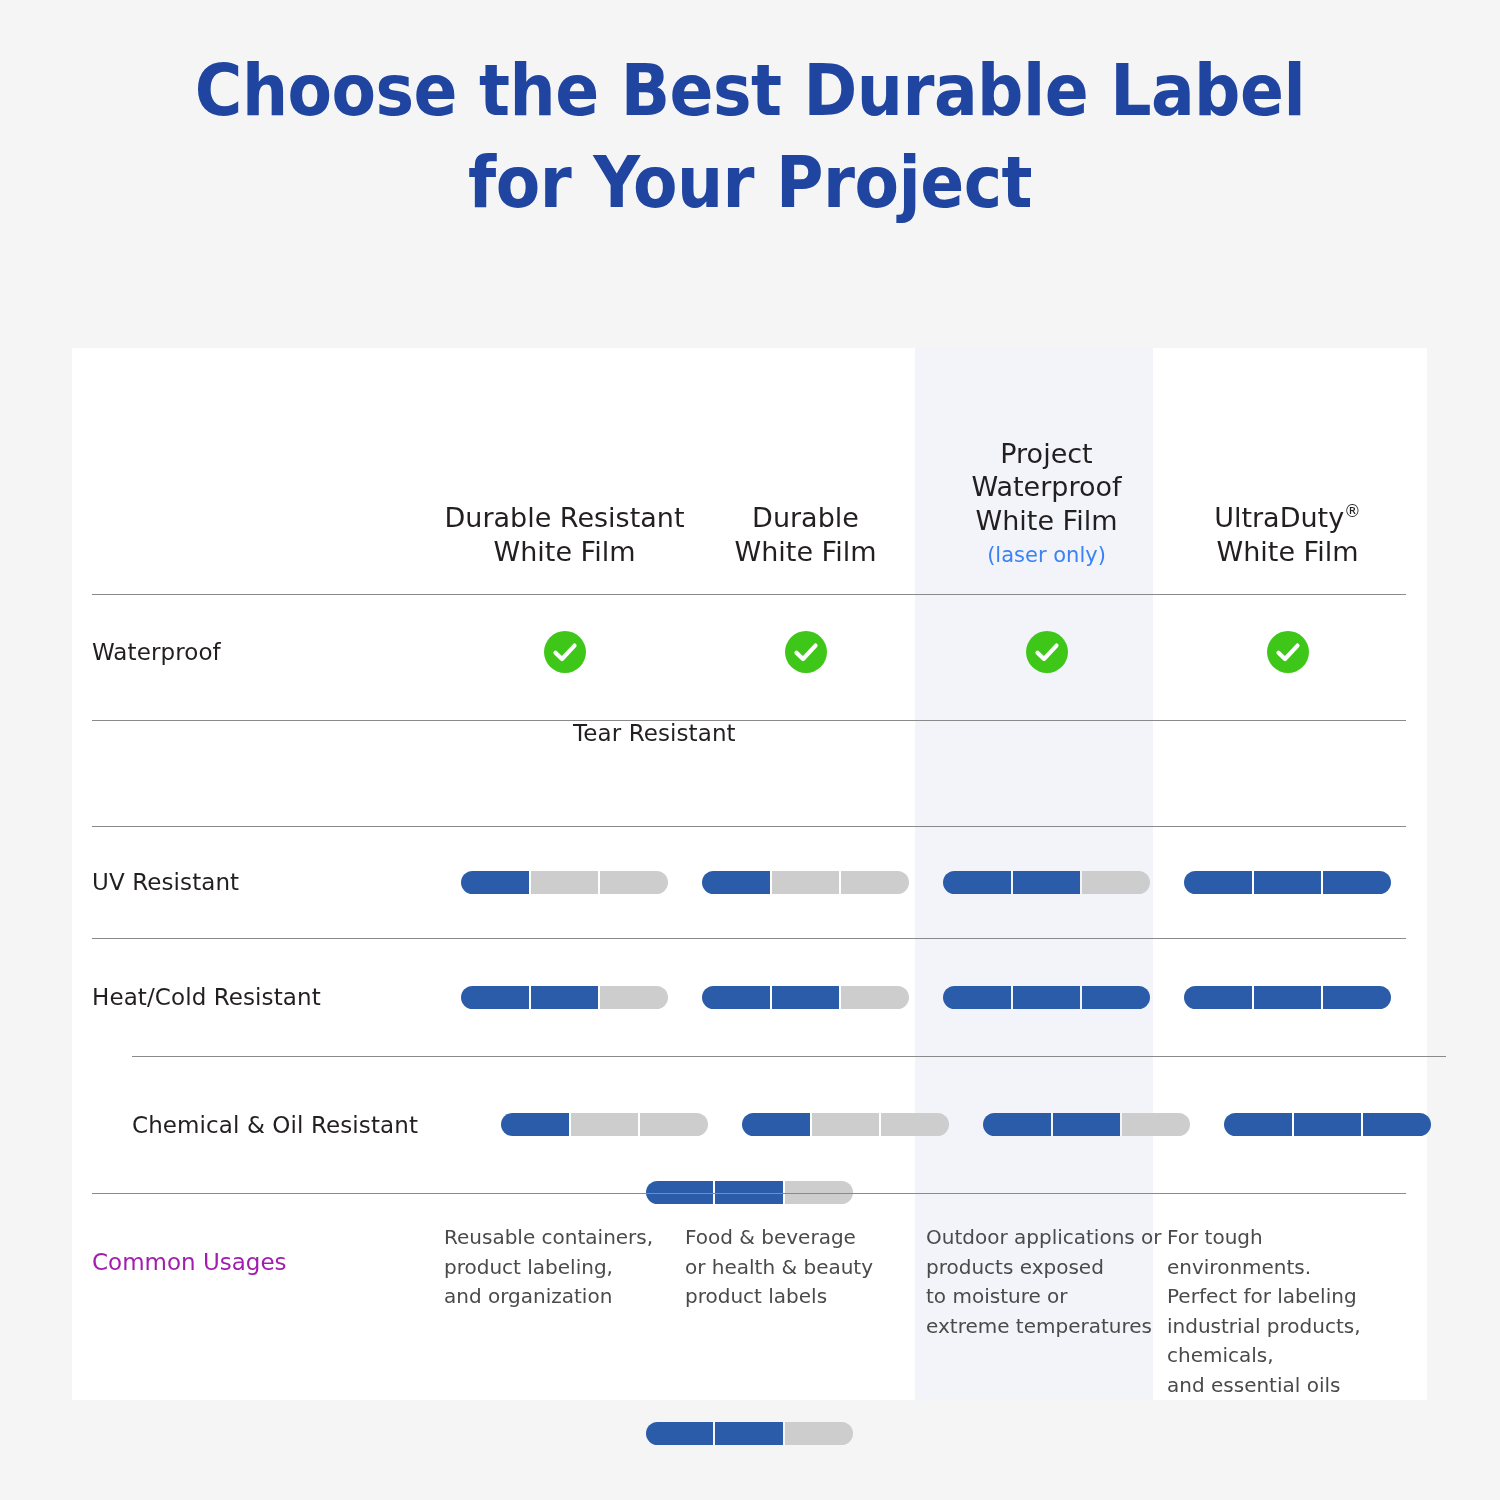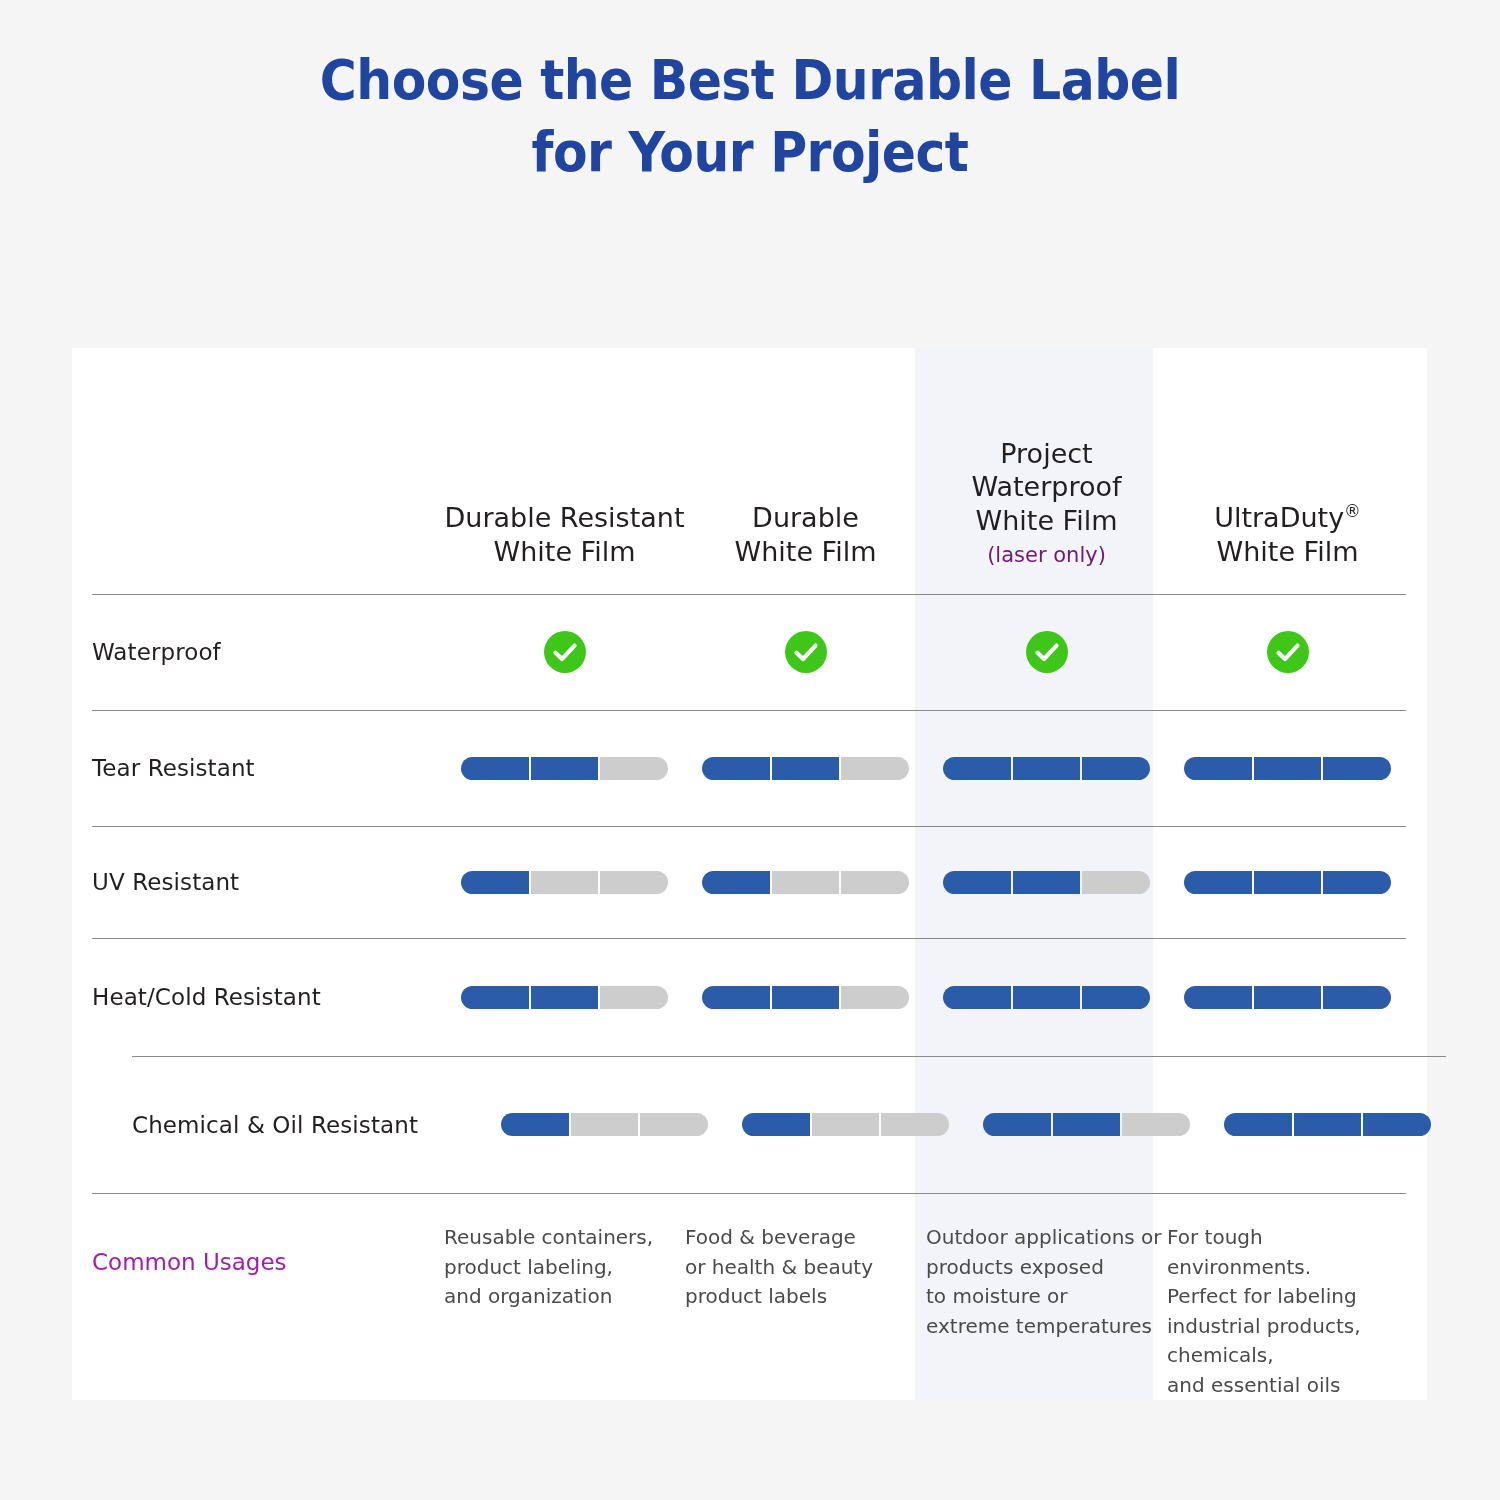--- a/index.html
+++ b/index.html
@@ -22,21 +22,21 @@
   
   .title-block {
     position: absolute;
     left: 0;
     top: 44px;
     width: 1500px;
     text-align: center;
     color: #1f45a0;
     font-family: "DejaVu Sans Condensed", "Liberation Sans Narrow", "Liberation Sans", sans-serif;
     font-weight: 700;
-    font-size: 56px;
+    font-size: 72px;
     line-height: 1.28;
     letter-spacing: -0.5px;
   }
   .title-line { display: block; white-space: nowrap; }
 
   
   .card {
     position: absolute;
     left: 72px;
     top: 348px;
@@ -110,21 +110,21 @@
     flex: 0 0 241px;
     text-align: center;
     font-size: 27px;
     line-height: 1.24;
     color: #231f20;
     padding-bottom: 26px;
   }
   .header-cell .sub {
     display: block;
     font-size: 21px;
-    color: #701a75;
+    color: #3b82f6;
     margin-top: 5px;
   }
   .header-cell sup {
     font-size: 0.62em;
     vertical-align: super;
     line-height: 0;
   }
   .header-spacer { flex: 0 0 352px; }
 
   
@@ -251,21 +251,21 @@
         </div>
         <div class="cell">
           <span class="check">
             <svg width="42" height="42" viewBox="0 0 42 42">
                 <path d="M11.5 21.8 L18 28 L30.5 14.6" fill="none" stroke="#ffffff" stroke-width="4.2" stroke-linecap="round" stroke-linejoin="round"></path>
               </svg>
           </span>
         </div>
       </div>
 
-      <div class="row divider-top" style="top:362px;height:116px;">
+      <div class="row divider-top" style="top:372px;height:116px;flex-direction:column;">
         <div class="cell-label">Tear Resistant</div>
         <div class="cell">
           <span class="bar">
               <i class="seg on"></i>
               <i class="seg on"></i>
               <i class="seg"></i>
             </span>
         </div>
         <div class="cell">
           <span class="bar">

